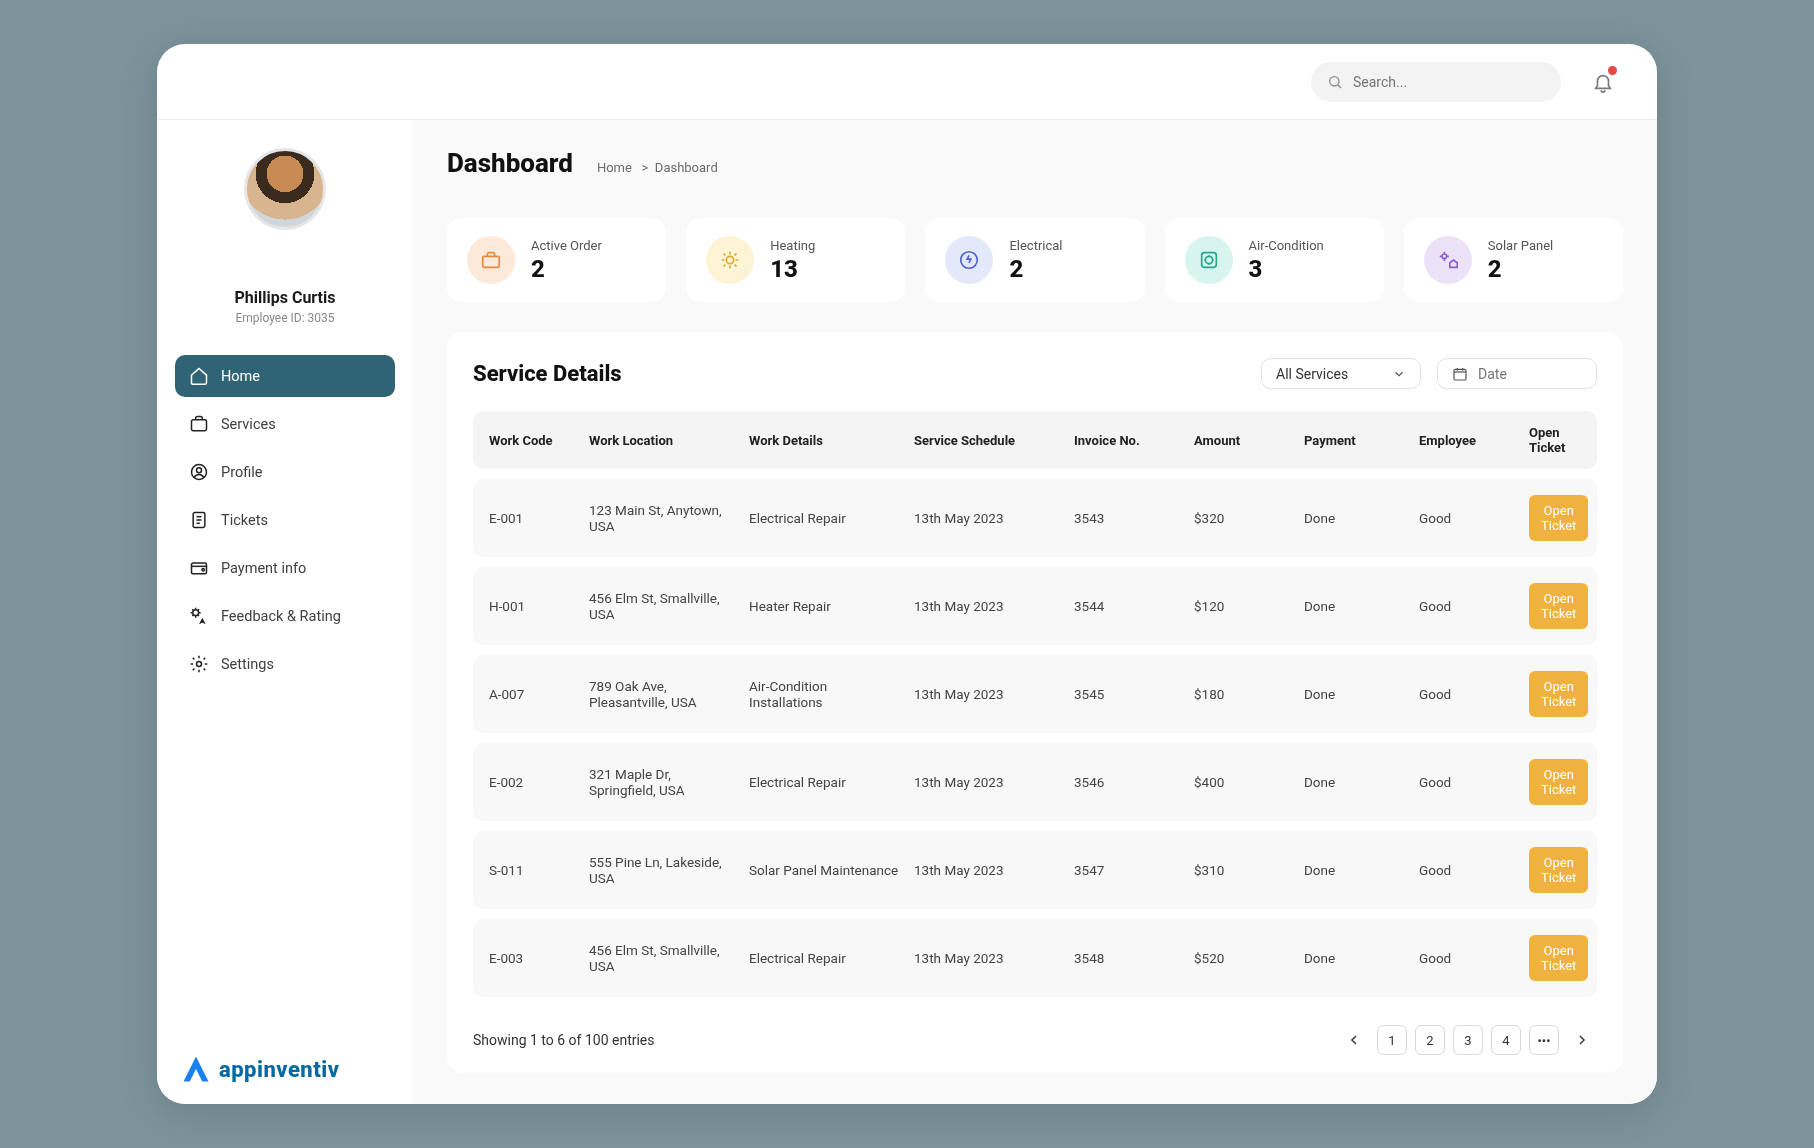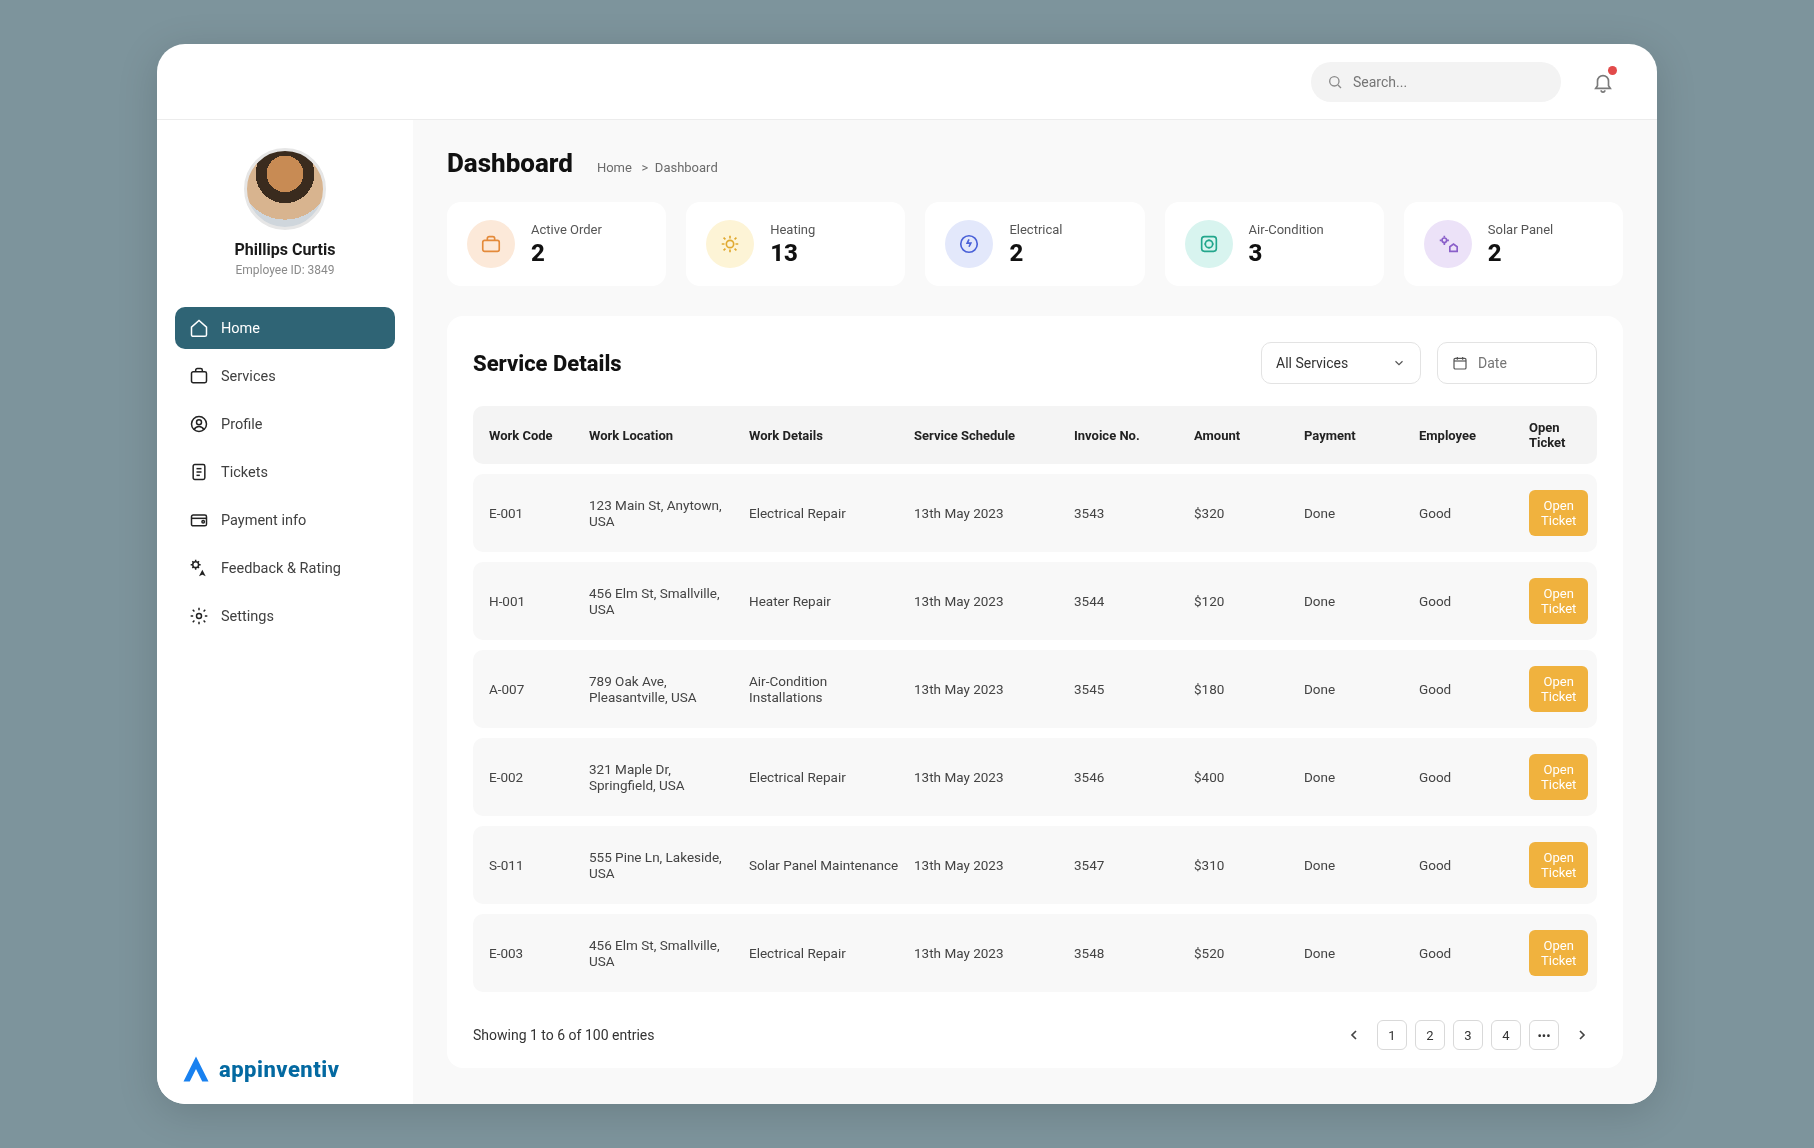--- a/index.html
+++ b/index.html
@@ -73,21 +73,21 @@
     display: flex;
     flex-direction: column;
     background: #ffffff;
   }
   .avatar {
     width: 82px; height: 82px; border-radius: 50%;
     background: radial-gradient(circle at 50% 30%, #c88b54 0 28%, #3a2b1e 28% 45%, #d8b48f 45% 70%, #cfd6dc 70% 100%);
     margin: 0 auto 10px auto;
     border: 3px solid #e6e6e6;
   }
-  .user-name { text-align:center; font-weight:700; font-size:16px; color:#1a1a1a; }
+  .user-name { text-align:center; font-weight:700; font-size:16px; color:#1a1a1a;margin-top:48px; }
   .user-sub  { text-align:center; font-size:12px; color:#8a8a8a; margin-top:4px; margin-bottom:30px; }
   .nav { display:flex; flex-direction:column; gap:6px; }
   .nav-item {
     display:flex; align-items:center; gap:12px;
     padding: 11px 14px;
     border-radius: 10px;
     font-size: 14.5px;
     color: #404040;
     cursor: pointer;
   }
@@ -102,21 +102,21 @@
     padding: 10px 6px 0 6px;
   }
   .logo-text { font-weight:800; font-size:22px; color:#0369a1; letter-spacing:0.5px; }
 
   .main {
     flex: 1;
     background: #f9f9f9;
     padding: 28px 34px 24px 34px;
     overflow: auto;
   }
-  .page-head { display:flex; align-items:baseline; gap:24px; margin-bottom: 24px; }
+  .page-head { display:flex; align-items:baseline; gap:24px; margin-bottom: 40px; }
   .page-title { font-size:26px; font-weight:800; color:#111; }
   .crumbs { font-size:13px; color:#6b6b6b; }
 
   .cards { display:flex; gap:20px; margin-bottom: 30px; }
   .stat-card {
     flex:1;
     background: #ffffff;
     border-radius: 14px;
     padding: 18px 20px;
     display:flex; align-items:center; gap:16px;
@@ -134,21 +134,21 @@
     padding: 26px 26px 18px 26px;
   }
   .panel-head {
     display:flex; align-items:center; justify-content:space-between;
     margin-bottom: 22px;
     gap: 5px;
   }
   .panel-title { font-size:22px; font-weight:800; color:#111; }
   .panel-controls { display:flex; gap:16px; }
   .ctrl {
-    height:42px; border:1px solid #e3e3e3; border-radius:10px;
+    height:31px; border:1px solid #e3e3e3; border-radius:10px;
     background:#fff; display:flex; align-items:center; gap:10px;
     padding: 0 14px; font-size:14px; color:#333;
   }
   .ctrl.select { width:160px; justify-content:space-between; }
   .ctrl.date   { width:160px; }
   .ctrl.search { width:210px; }
   .ctrl input { border:none; outline:none; font-size:14px; width:100%; color:#333; background:transparent; }
 
   .thead, .trow {
     display:grid;
@@ -215,21 +215,21 @@
       </span>
       <span class="bell-dot"></span>
     </div>
   </div>
 
   <div class="body-row">
 
     <div class="sidebar">
       <div class="avatar"></div>
       <div class="user-name">Phillips Curtis</div>
-      <div class="user-sub">Employee ID: 3849</div>
+      <div class="user-sub">Employee ID: 3035</div>
 
       <div class="nav">
         <div class="nav-item active">
           <span class="ico">
             <svg width="20" height="20" viewBox="0 0 24 24" fill="none" stroke="currentColor" stroke-width="1.8">
                 <path d="M3 11l9-8 9 8v9a2 2 0 01-2 2H5a2 2 0 01-2-2z"></path>
               </svg>
           </span>
           <span>Home</span>
         </div>

